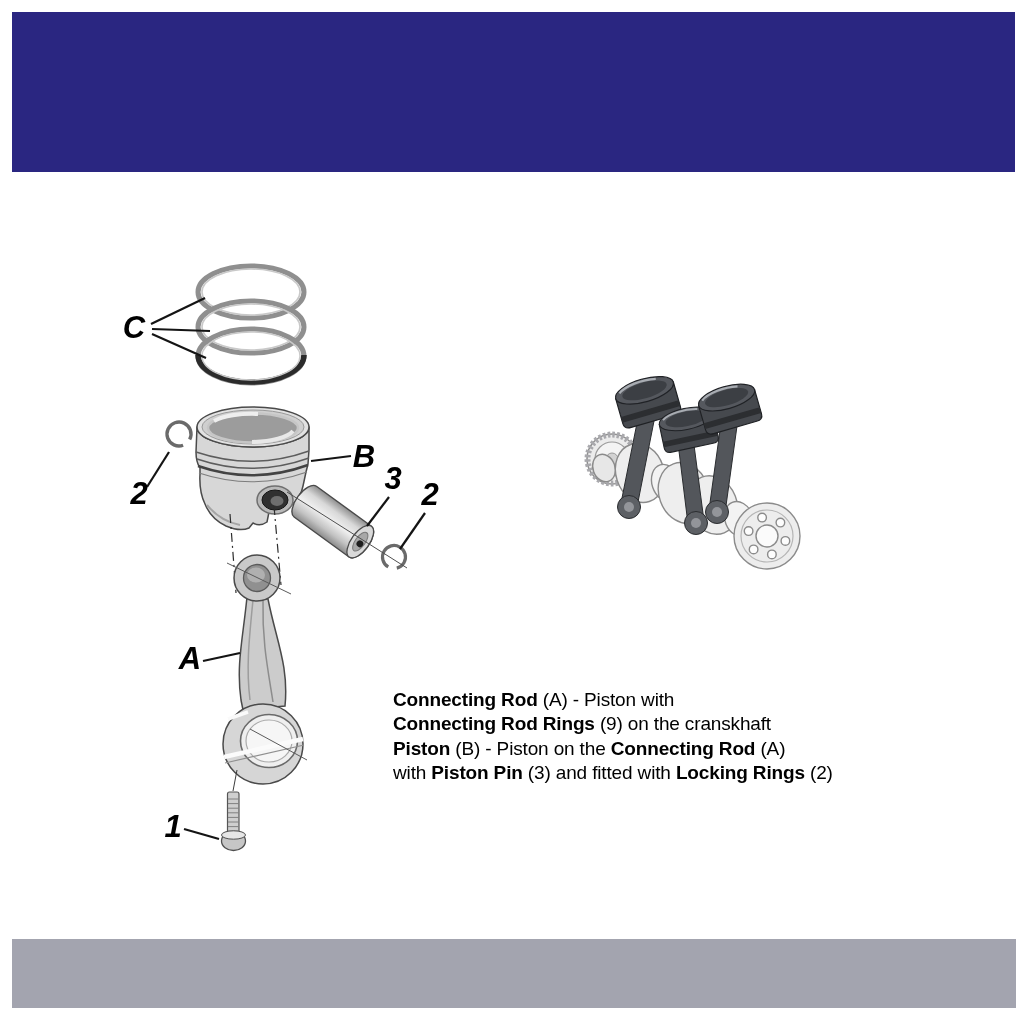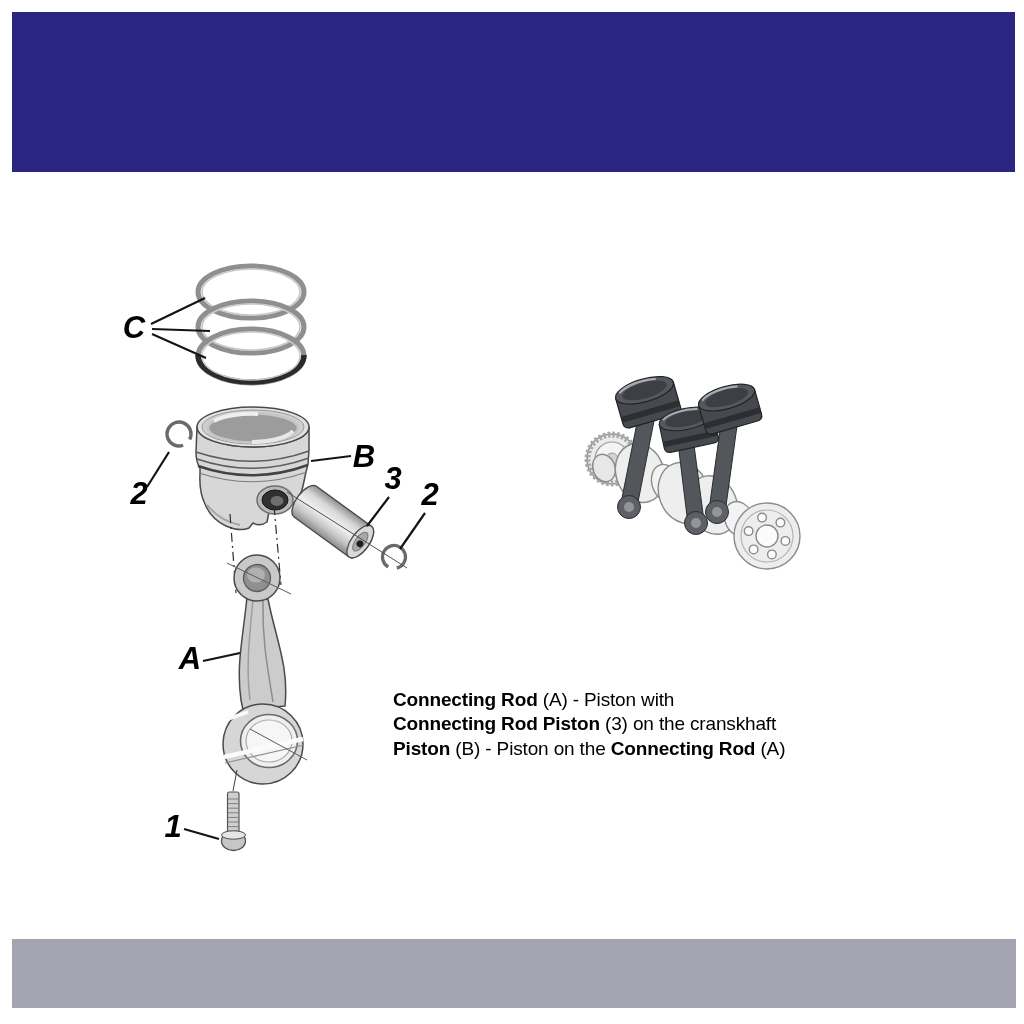--- a/index.html
+++ b/index.html
@@ -191,17 +191,18 @@
     <text class="lbl" x="393" y="489" text-anchor="middle">3</text>
     <text class="lbl" x="430" y="505" text-anchor="middle">2</text>
     <text class="lbl" x="139" y="504" text-anchor="middle">2</text>
     <text class="lbl" x="190" y="669" text-anchor="middle">A</text>
     <text class="lbl" x="173" y="837" text-anchor="middle">1</text>
   </g>
 </svg>
 
 <div class="desc">
       <div><span class="b">Connecting Rod</span><span> (A) - Piston with</span></div>
-      <div><span class="b">Connecting Rod Piston</span><span> (3) on the cranskhaft</span></div>
+      <div><span class="b">Connecting Rod Rings</span><span> (9) on the cranskhaft</span></div>
       <div><span class="b">Piston</span><span> (B) - Piston on the </span><span class="b">Connecting Rod</span><span> (A)</span></div>
+      <div><span>with </span><span class="b">Piston Pin</span><span> (3) and fitted with </span><span class="b">Locking Rings</span><span> (2)</span></div>
     </div>
 
 </div>
 
 </body></html>

